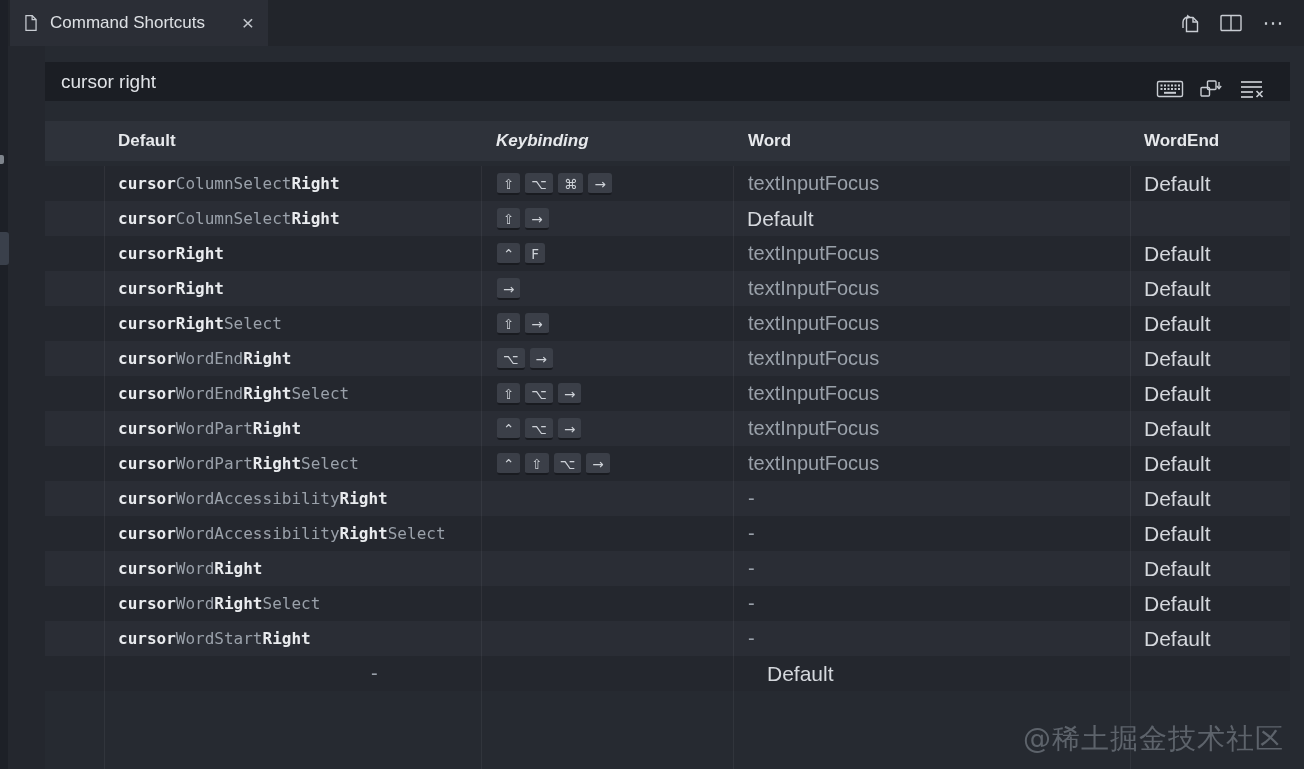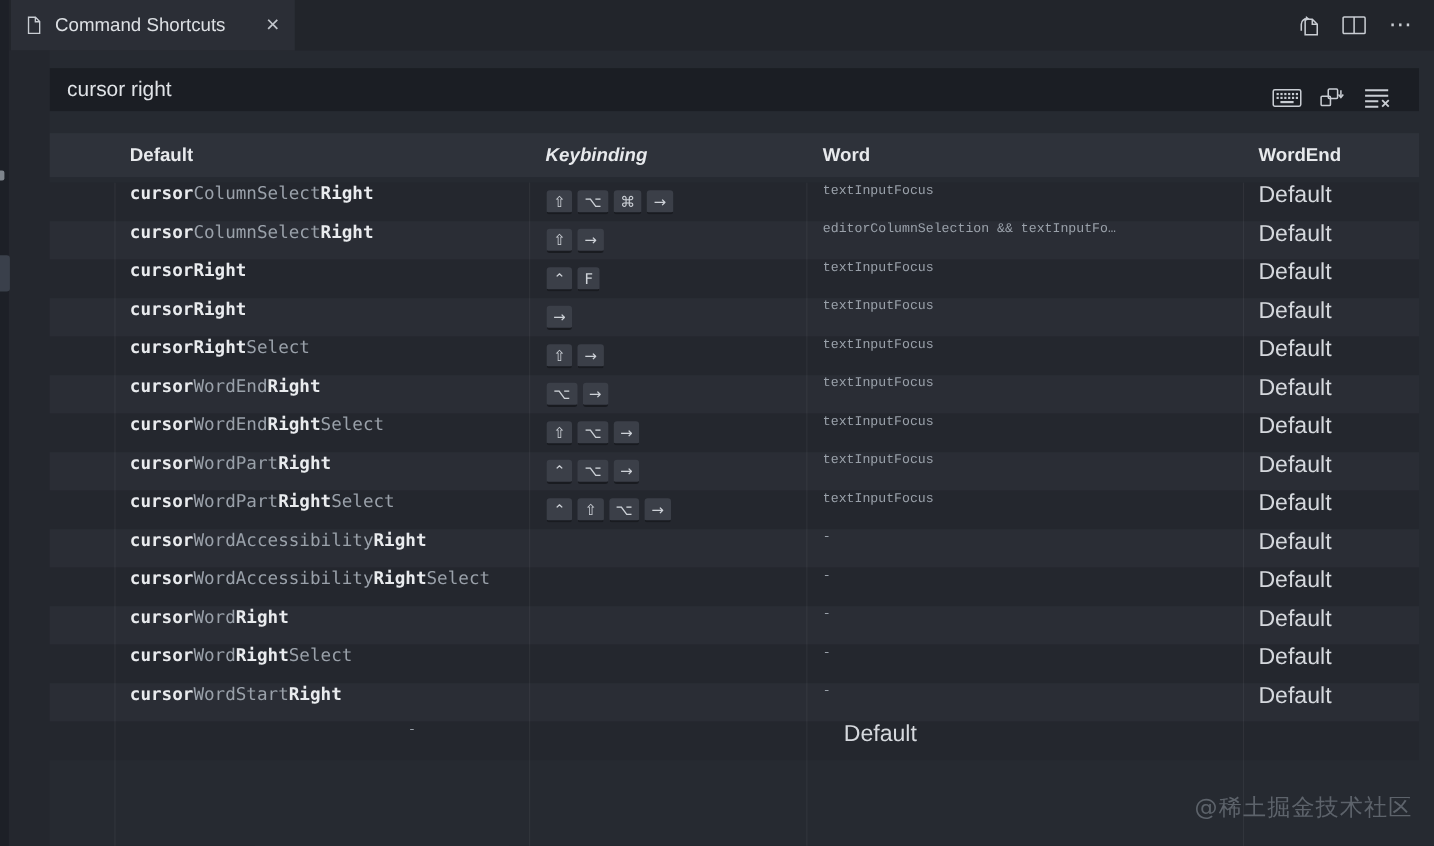--- a/index.html
+++ b/index.html
@@ -37,30 +37,30 @@
   }
   .search-icons { display:flex; align-items:center; gap:13px; padding-right:24px; }
   .sicon { width:28px; height:24px; display:flex; align-items:center; justify-content:center; cursor:pointer; color:#c9cdd3; }
 
   
   .thead {
     position:absolute; left:45px; top:121px; width:1245px; height:40px; background:#2e323a;
     display:flex; align-items:center; color:#e7e9ec; font-size:17px; font-weight:bold;
   }
   .rows { position:absolute; left:45px; top:166px; width:1245px; }
-  .row { height:35px; display:flex; cursor:pointer; }
+  .row { height:35px; display:flex; align-items:center; cursor:pointer; }
   .row:nth-child(odd) { background:#24272e; }
   .row:nth-child(even) { background:#2a2d35; }
 
   .col-action  { width:59px;  flex:none; height:100%; }
   .col-command { width:377px; flex:none; padding-left:14px; overflow:hidden; white-space:nowrap;
                  font-family:"DejaVu Sans Mono", monospace; font-size:16px; }
   .col-key     { width:252px; flex:none; padding-left:16px; display:flex; align-items:center; overflow:hidden; }
   .col-when    { width:397px; flex:none; padding-left:15px; overflow:hidden; white-space:nowrap;
-                 font-family:Liberation Mono, monospace; font-size:12px; color:#9aa1aa; }
+                 font-family:Liberation Sans, sans-serif; font-size:20px; color:#9aa1aa; }
   .col-source  { width:160px; flex:none; padding-left:14px; font-size:21px; color:#d5d8dd; white-space:nowrap; }
 
   .thead .col-command, .thead .col-key, .thead .col-when, .thead .col-source {
     font-family:"Liberation Sans", sans-serif; font-size:17px; color:#e7e9ec;
   }
   .thead .col-key { padding-left:15px;font-style:italic; }
 
   .hl  { color:#e9ebee; font-weight:bold; }
   .dim { color:#9aa1aa; }
 
@@ -73,21 +73,21 @@
 
   
   .separators { position:absolute; left:45px; top:166px; width:1245px; height:603px; pointer-events:none; z-index:2; }
   .vsep { position:absolute; top:0; width:1px; height:100%; background:rgba(255,255,255,0.055); }
   .vsep.s1 { left:59px; }   
   .vsep.s2 { left:436px; }  
   .vsep.s3 { left:688px; }  
   .vsep.s4 { left:1085px; } 
 
   .watermark {
-    position:absolute; right:20px; top:720px; font-size:21px; color:#5d636b;
+    position:absolute; right:20px; top:720px; font-size:28px; color:#5d636b;
     letter-spacing:1px; z-index:3; font-family:"DejaVu Sans", sans-serif;
   }
 </style>
 </head>
 <body>
 
 <div id="app">
 
   <div class="tabbar">
     <div class="tab">
@@ -185,21 +185,20 @@
         <div class="col-when">textInputFocus</div>
         <div class="col-source">Default</div>
       </div>
       <div class="row">
         <div class="col-action"></div>
         <div class="col-command"><span class="hl">cursor</span><span class="dim">ColumnSelect</span><span class="hl">Right</span></div>
         <div class="col-key">
           <span class="key">⇧</span>
           <span class="key">→</span>
         </div>
-        <div class="col-when">editorColumnSelection &amp;&amp; textInputFo…</div>
         <div class="col-source">Default</div>
       </div>
       <div class="row">
         <div class="col-action"></div>
         <div class="col-command"><span class="hl">cursor</span><span class="hl">Right</span></div>
         <div class="col-key">
           <span class="key">⌃</span>
           <span class="key">F</span>
         </div>
         <div class="col-when">textInputFocus</div>

